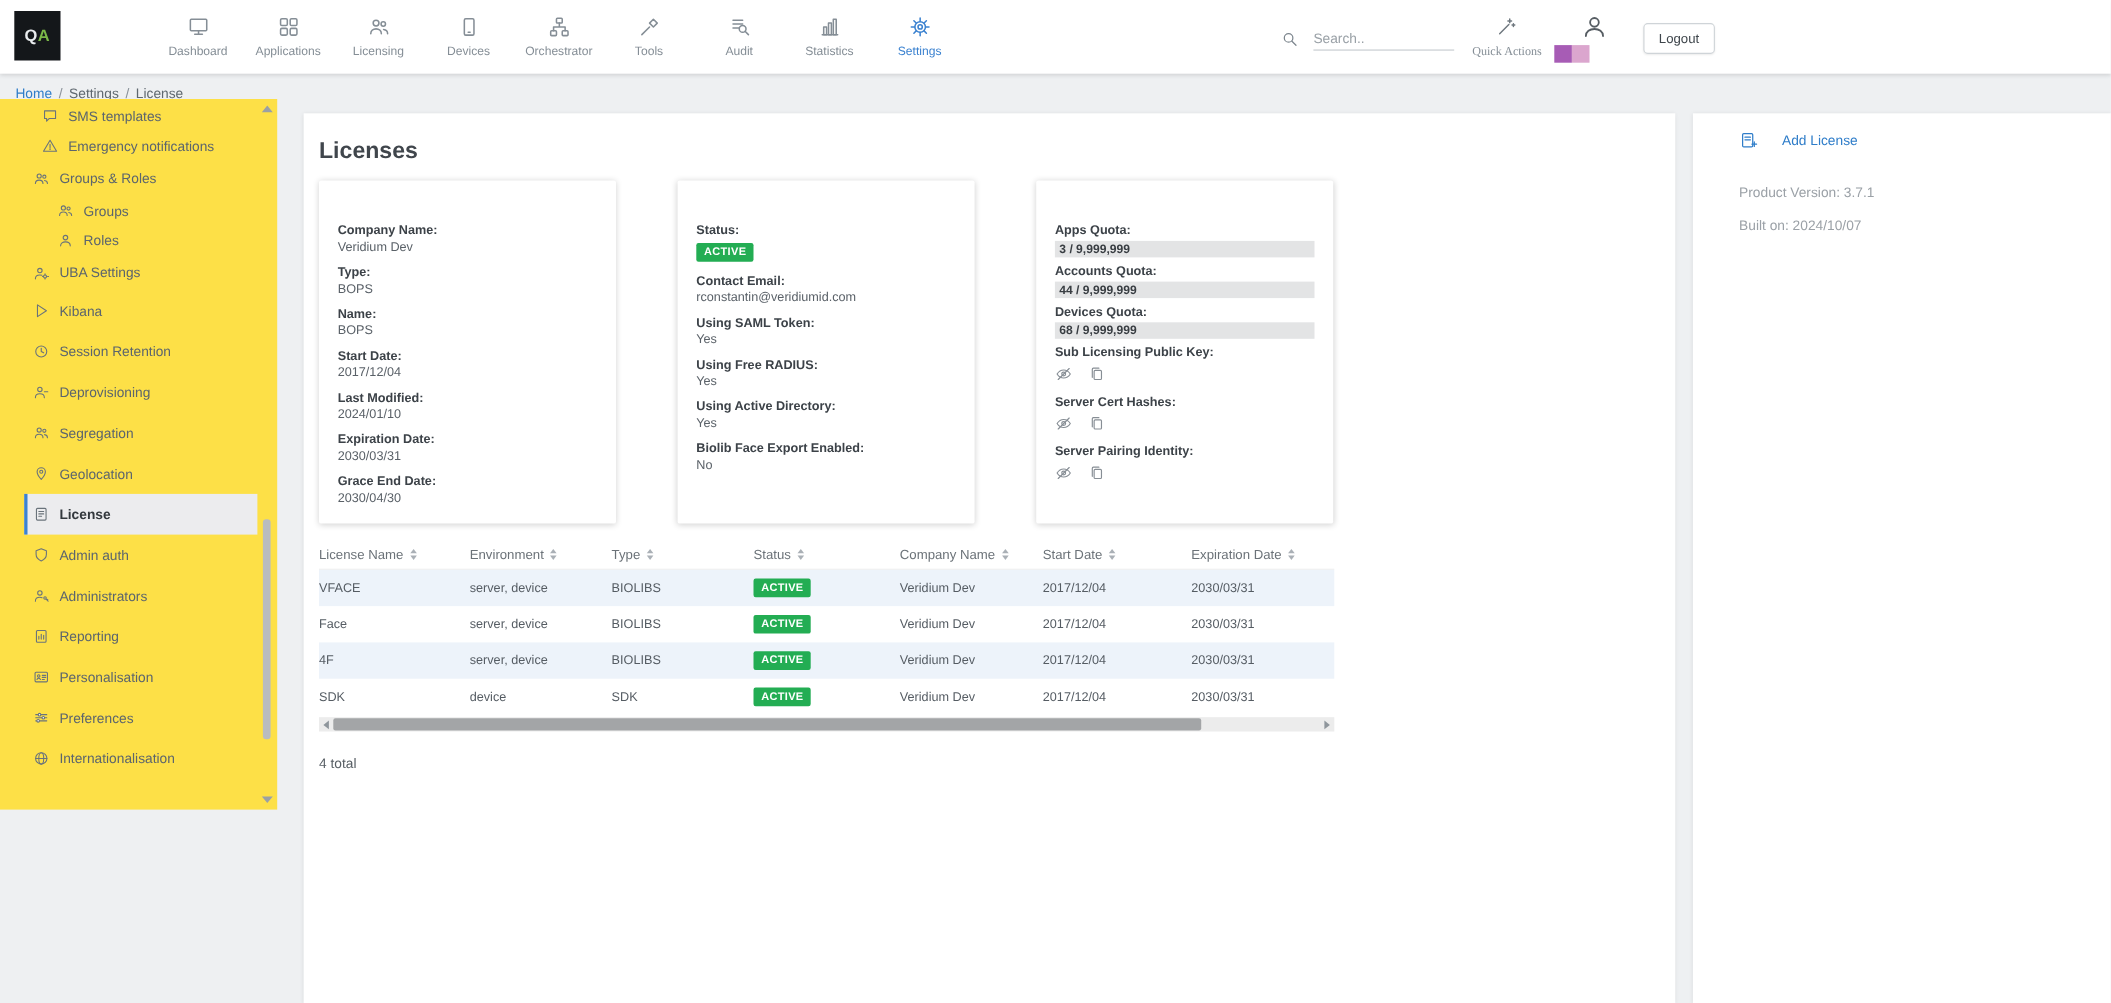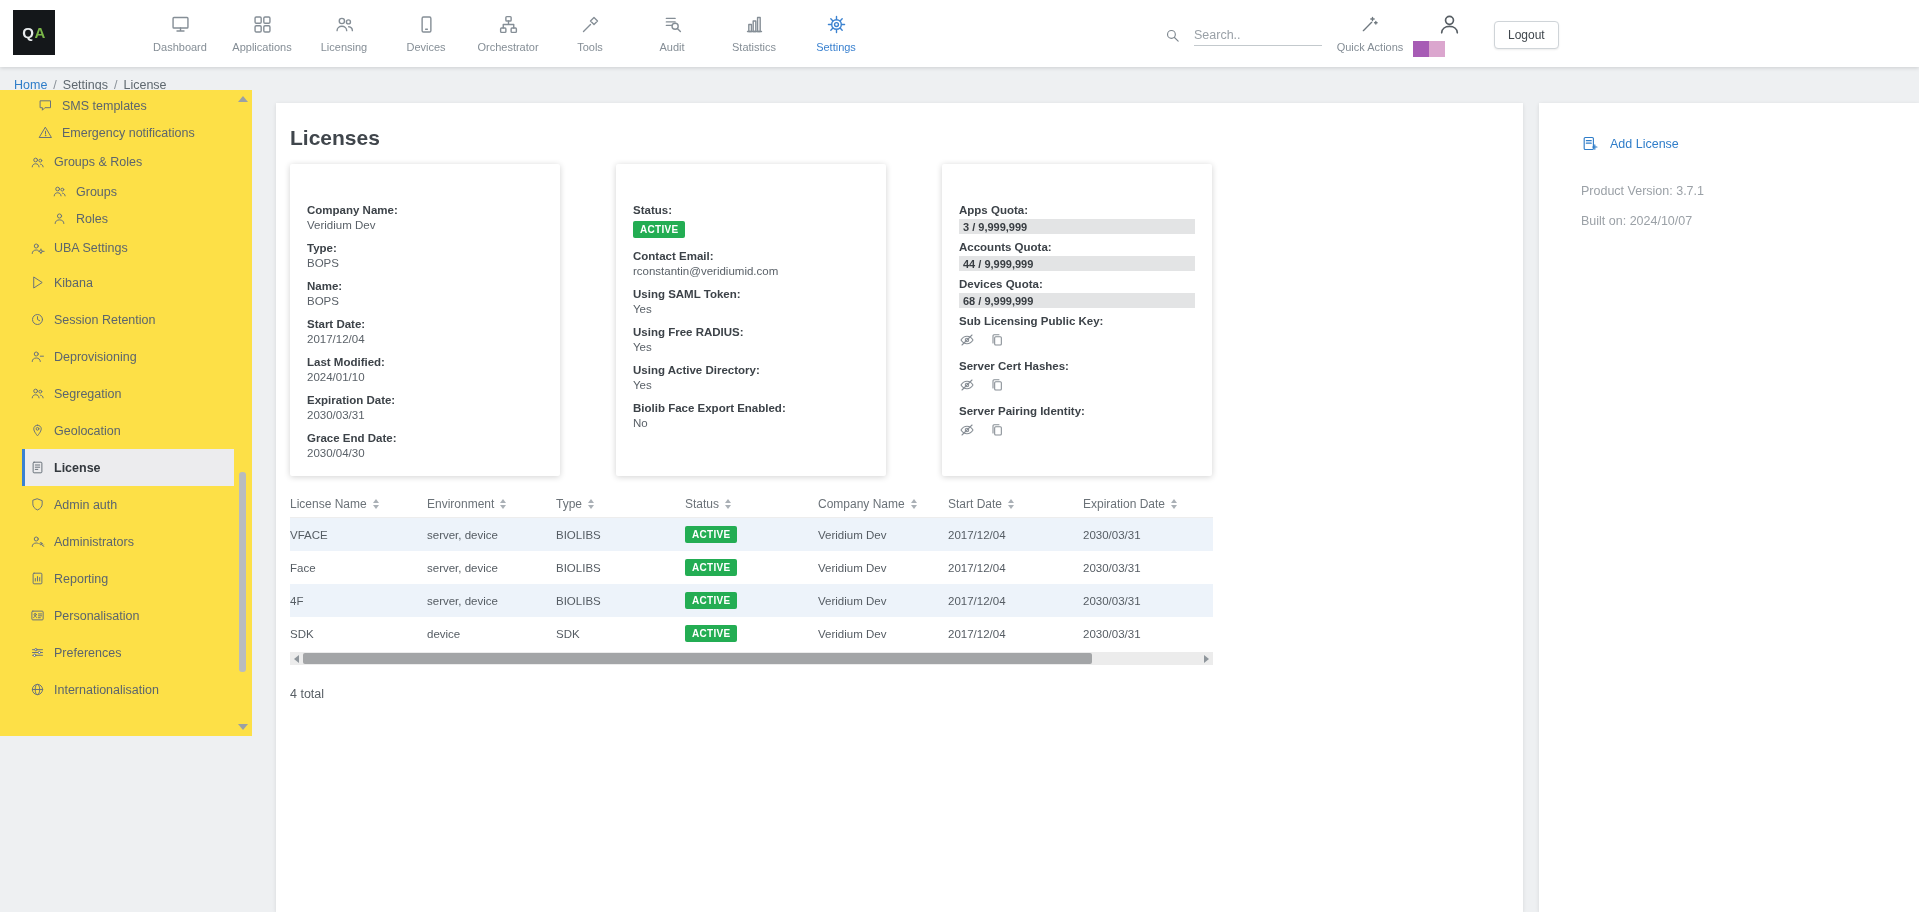--- a/index.html
+++ b/index.html
@@ -13,21 +13,21 @@
   .logo { position:absolute; left:13px; top:10px; width:42px; height:45px; background:#14171a; display:flex; align-items:center; justify-content:center; font-weight:bold; font-size:15px; letter-spacing:.5px; }
   .logo .lq { color:#e9ecee; } .logo .la { color:#7ab648; }
   .nav-items { position:absolute; left:139px; top:7px; display:flex; }
   .nav-item { width:82px; display:flex; flex-direction:column; align-items:center; padding-top:7px; color:#858e96; }
   .nav-item .nico { width:21px; height:21px; }
   .nav-item .nav-label { font-size:11px; margin-top:6px; white-space:nowrap; }
   .nav-item.active { color:#3b82d0; }
   .search-icon { position:absolute; left:1164px; top:27px; width:17px; height:17px; color:#7d868e; }
   .search-input { position:absolute; left:1194px; top:24px; width:128px; height:22px; border:none; border-bottom:1px solid #c3c9cd; background:transparent; font-size:12.5px; color:#555; outline:none; font-family:inherit; }
   .search-input::placeholder { color:#9aa1a7; }
-  .quick-actions { position:absolute; left:1330px; top:7px; width:80px; display:flex; flex-direction:column; align-items:center; padding-top:7px; color:#858e96; }
+  .quick-actions { position:absolute; left:1330px; top:7px; width:80px; display:flex; flex-direction:column; align-items:center; padding-top:7px; color:#858e96;font-family:Liberation Serif, serif; }
   .quick-actions .nico { width:20px; height:20px; color:#6f787f; }
   .quick-actions .nav-label { font-size:11px; margin-top:7px; white-space:nowrap; }
   .avatar-icon { position:absolute; left:1437px; top:12px; width:25px; height:25px; color:#565d63; }
   .swatches { position:absolute; left:1413px; top:41px; display:flex; }
   .swatch { width:16px; height:16px; }
   .logout-btn { position:absolute; left:1494px; top:21px; padding:6px 13px; background:#fff; border:1px solid #cfd4d8; border-radius:4px; font-size:12px; color:#3f464c; box-shadow:0 1px 2px rgba(0,0,0,.08); font-family:inherit; }
 
   
   .breadcrumb { position:absolute; top:67px; left:0; width:100%; height:36px; display:flex; align-items:center; padding-left:14px; font-size:12.5px; }
   .crumb-link { color:#2f7dc9; }
@@ -75,21 +75,21 @@
   .h-scroll { width:923px; height:13px; margin-top:2px; display:flex; background:#ececec; }
   .h-arrow { width:13px; display:flex; align-items:center; justify-content:center; }
   .tri-l { width:0; height:0; border-top:4px solid transparent; border-bottom:4px solid transparent; border-right:5px solid #8f969c; }
   .tri-r { width:0; height:0; border-top:4px solid transparent; border-bottom:4px solid transparent; border-left:5px solid #8f969c; }
   .h-track { flex:1; position:relative; }
   .h-thumb { position:absolute; left:0; top:1px; bottom:1px; width:88%; background:#a3a5a7; border-radius:2px; }
   .total { margin-top:22px; font-size:12.5px; color:#575e64; }
 
   
   .right-panel { position:absolute; top:103px; left:1539px; width:380px; height:809px; background:#fff; box-shadow:0 1px 4px rgba(0,0,0,.1); }
-  .add-license { margin:32px 0 0 42px; display:flex; align-items:center; gap:12px; color:#2f7dc9; font-size:12.5px; }
+  .add-license { margin:16px 0 0 42px; display:flex; align-items:center; gap:22px; color:#2f7dc9; font-size:12.5px; }
   .add-license .sicn2 { width:17px; height:17px; }
   .product-info { margin:24px 0 0 42px; color:#9ba1a7; font-size:12.5px; line-height:30px; }
 </style>
 </head>
 <body>
 
 <svg width="0" height="0" style="position:absolute">
   <defs>
     <symbol id="i-monitor" viewBox="0 0 24 24">
         <rect x="3.5" y="4" width="17" height="12" rx="1"></rect>

